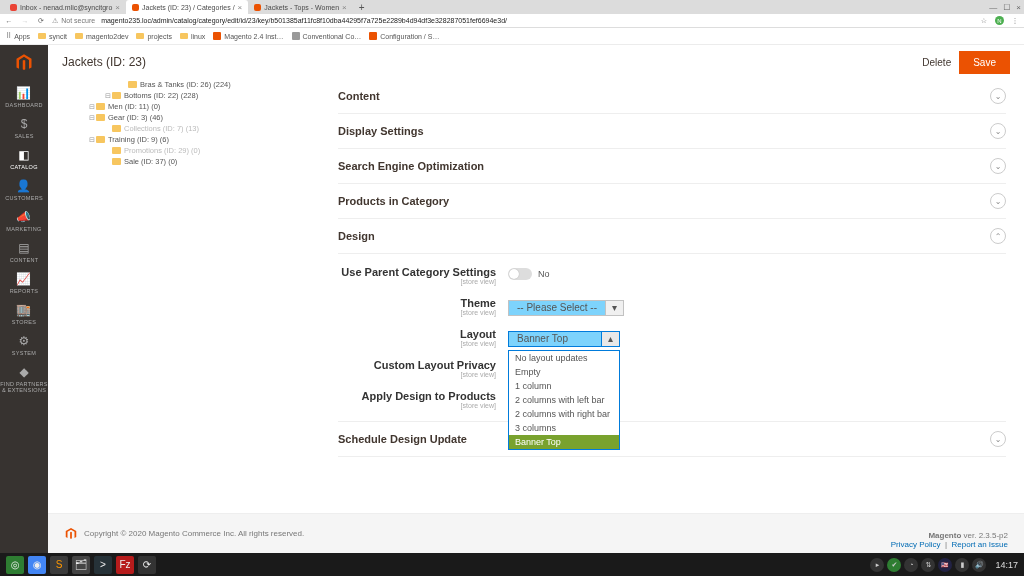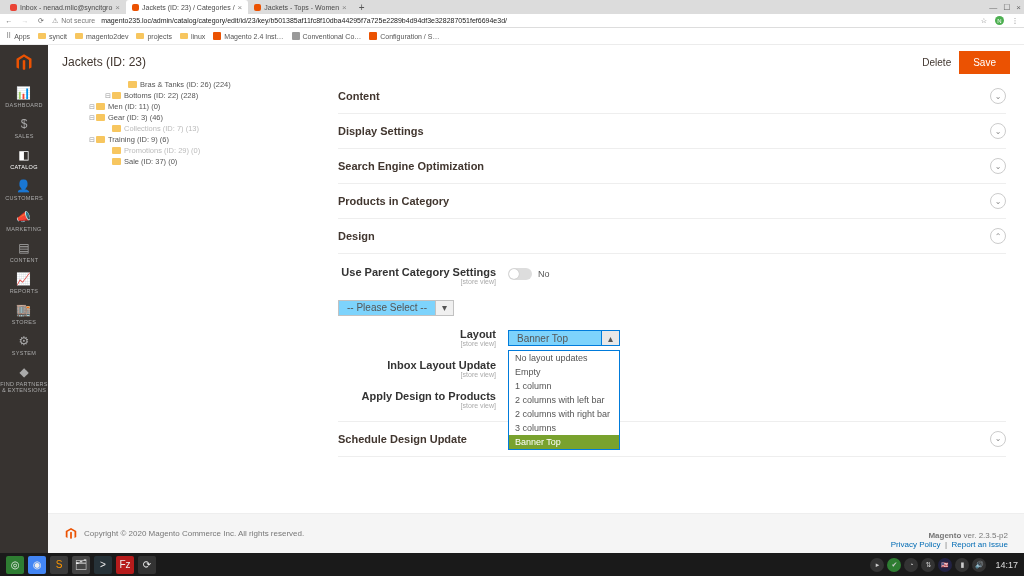--- a/index.html
+++ b/index.html
@@ -317,20 +317,24 @@
             </div>
             <div class="form-field-col">
               <span class="toggle">
                 <span class="toggle-sw"></span>
                 <span>No</span>
               </span>
             </div>
           </div>
 
           <div class="form-row">
+            <div class="form-label-col">
+              <span class="form-label">Theme</span>
+              <span class="scope">[store view]</span>
+            </div>
             <div class="form-field-col">
               <span class="select">
                 <span class="val" style="min-width:70px">-- Please Select --</span>
                 <span class="dd">▾</span>
               </span>
             </div>
           </div>
 
           <div class="form-row">
             <div class="form-label-col">
@@ -349,21 +353,21 @@
                   <div class="opt">2 columns with left bar</div>
                   <div class="opt">2 columns with right bar</div>
                   <div class="opt">3 columns</div>
                   <div class="opt sel">Banner Top</div>
                 </div>
             </div>
           </div>
 
           <div class="form-row">
             <div class="form-label-col">
-              <span class="form-label">Inbox Layout Update</span>
+              <span class="form-label">Custom Layout Privacy</span>
               <span class="scope">[store view]</span>
             </div>
             <div class="form-field-col"></div>
           </div>
 
           <div class="form-row">
             <div class="form-label-col">
               <span class="form-label">Apply Design to Products</span>
               <span class="scope">[store view]</span>
             </div>

